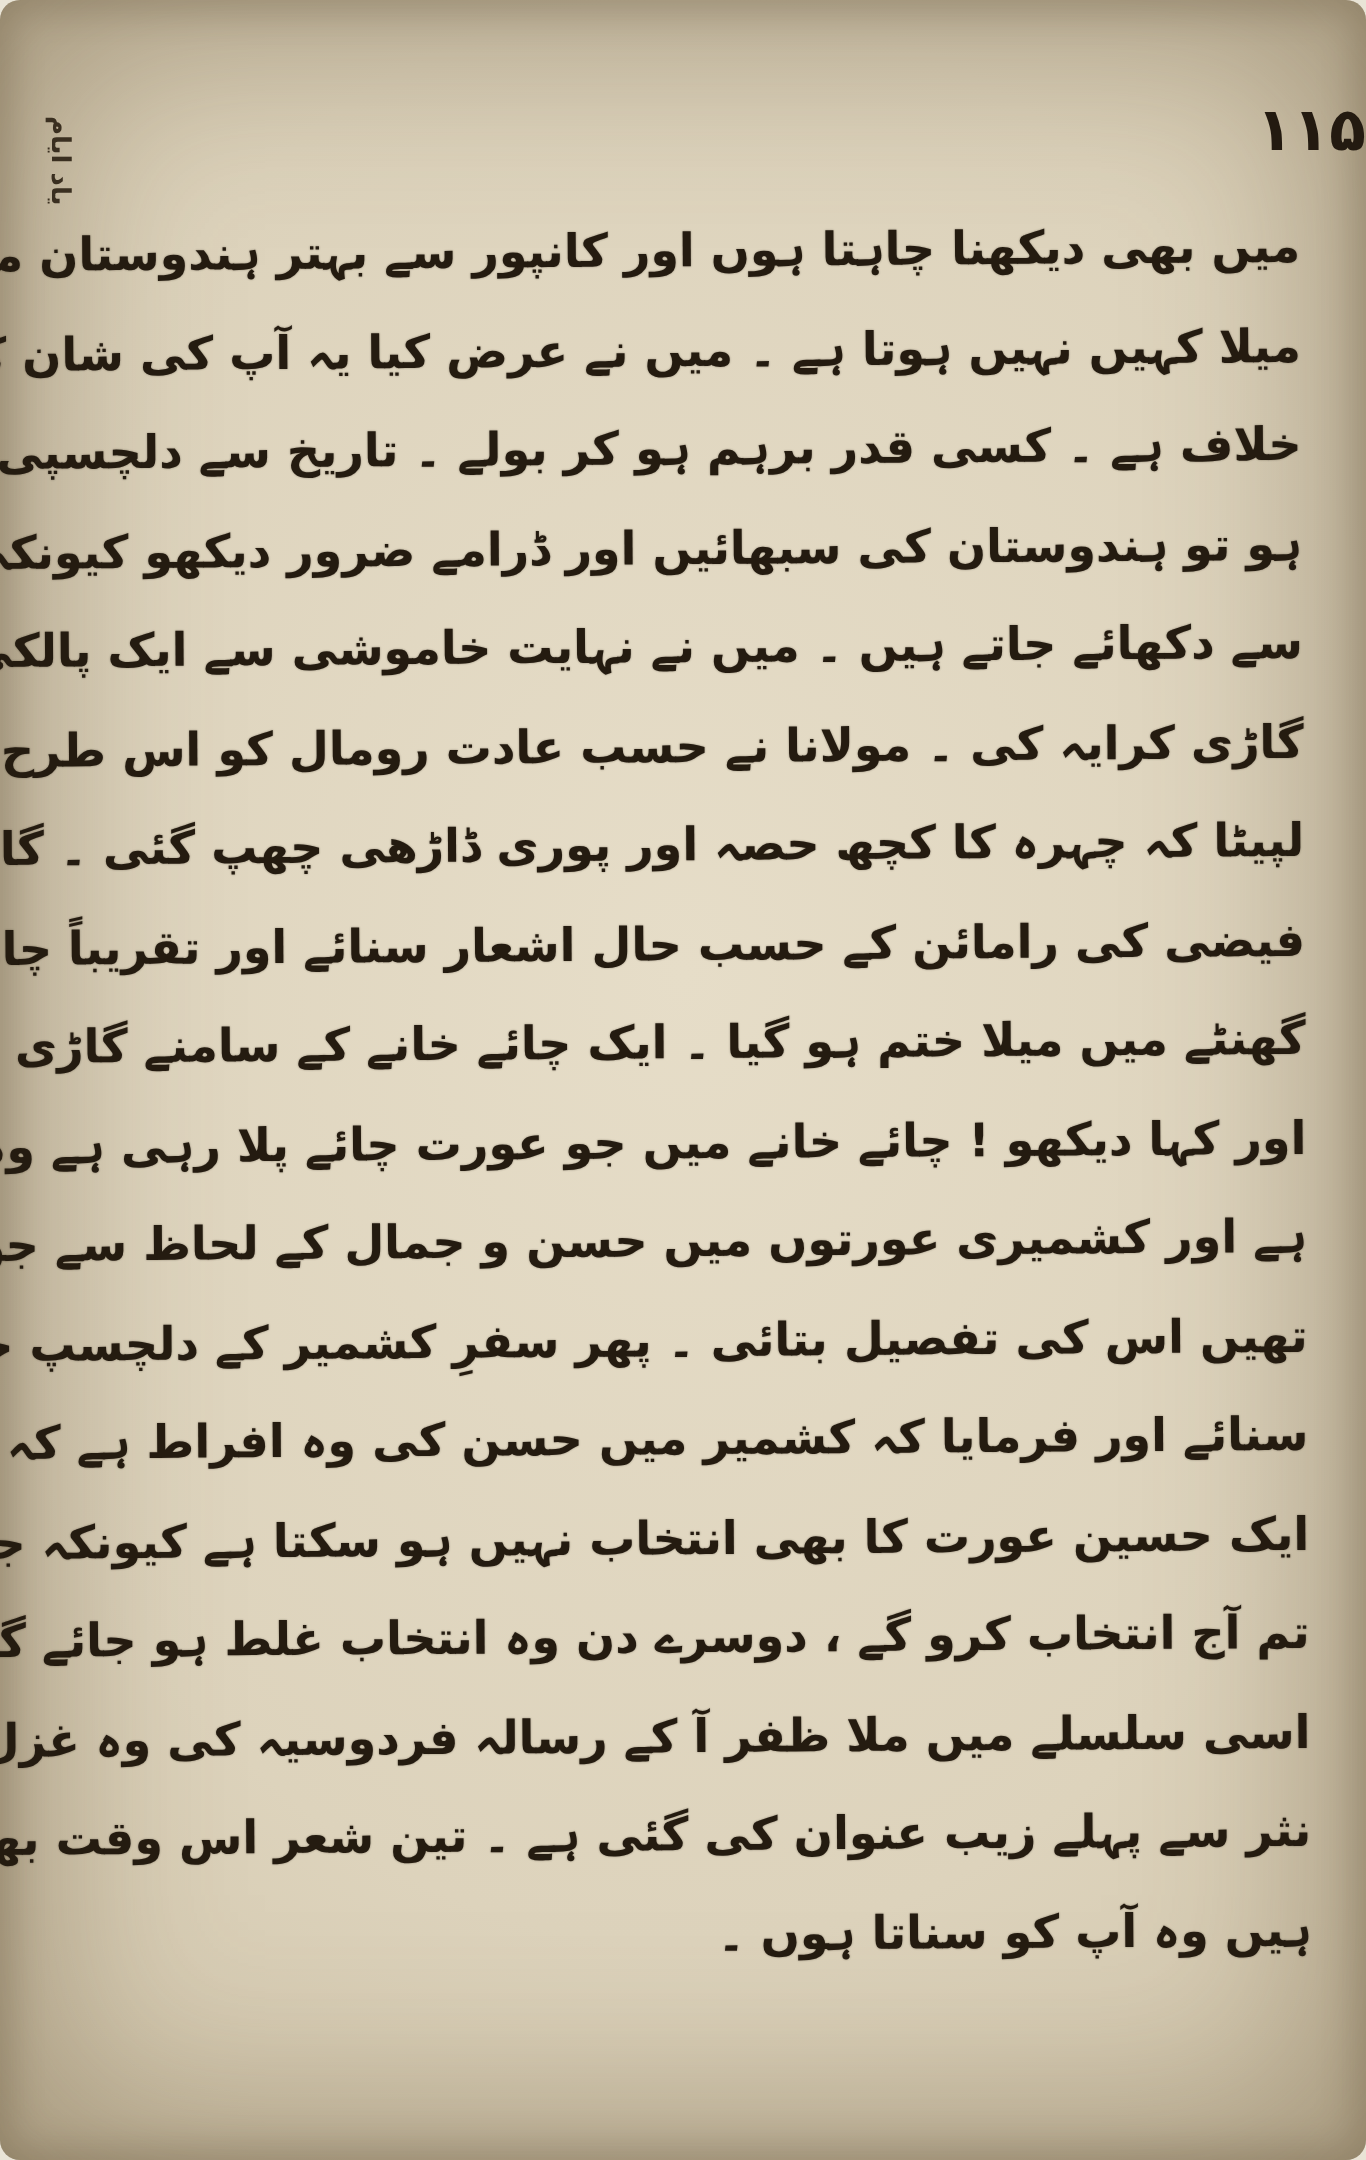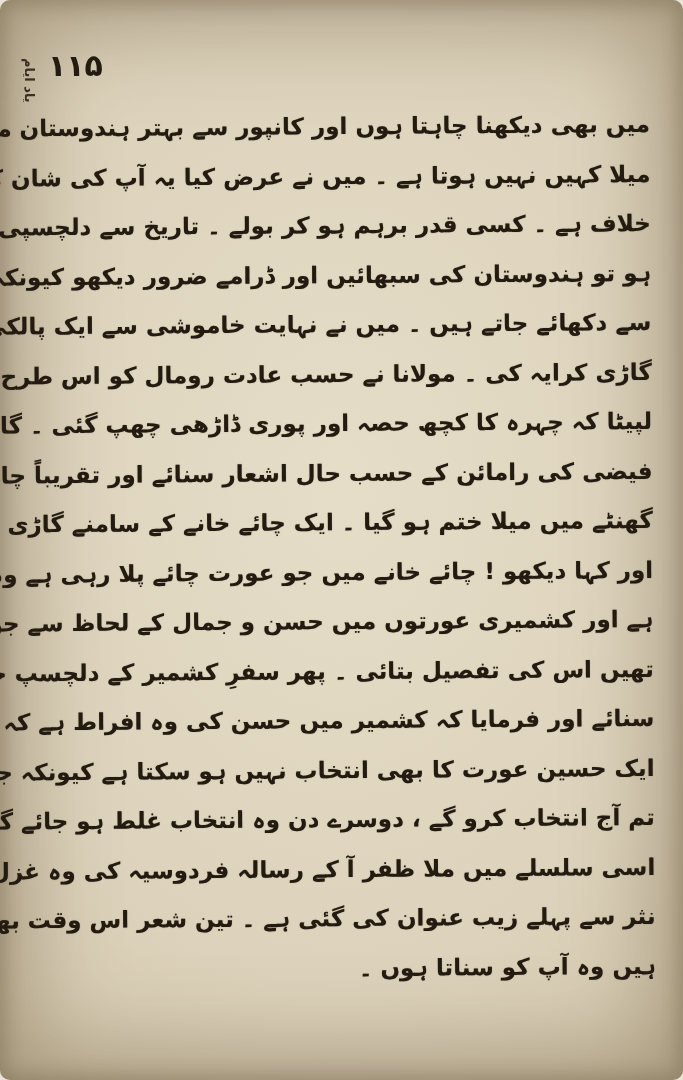--- a/index.html
+++ b/index.html
@@ -24,27 +24,26 @@
     box-shadow:
       inset 0 0 90px 25px rgba(92, 74, 46, 0.38),
       inset 0 0 18px 6px rgba(70, 55, 30, 0.25);
     box-sizing: border-box;
   }
   .page-number {
     position: absolute;
     top: 48px;
     left: 0;
     right: 0;
-    text-align: left;
+    text-align: right;
     font-size: 30px;
     font-weight: bold;
     color: #231a10;
     letter-spacing: 3px;
     direction: rtl;
-    margin-left: 48px;
   }
   .margin-title {
     position: absolute;
     top: 58px;
     left: 22px;
     writing-mode: vertical-rl;
     font-size: 13px;
     font-weight: bold;
     color: #3a2f20;
     letter-spacing: 2px;

